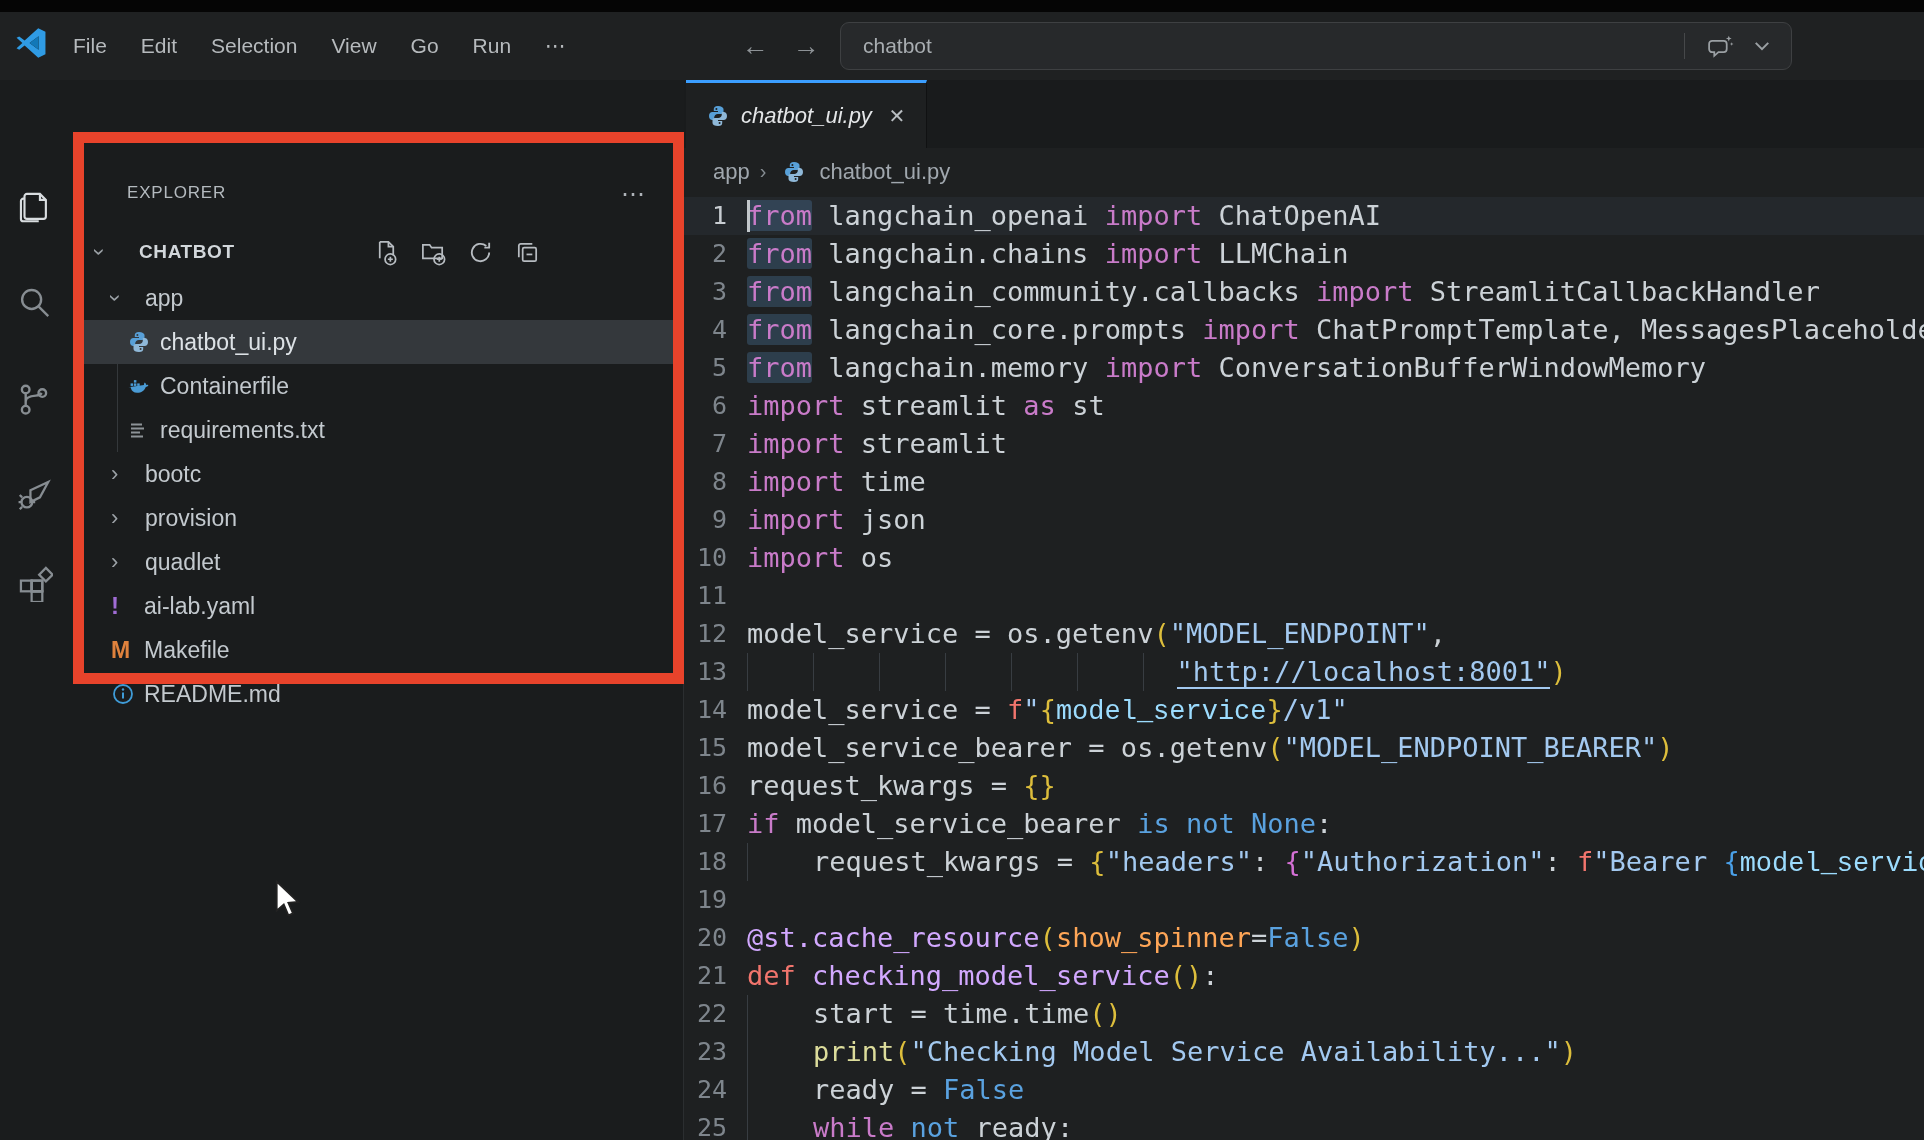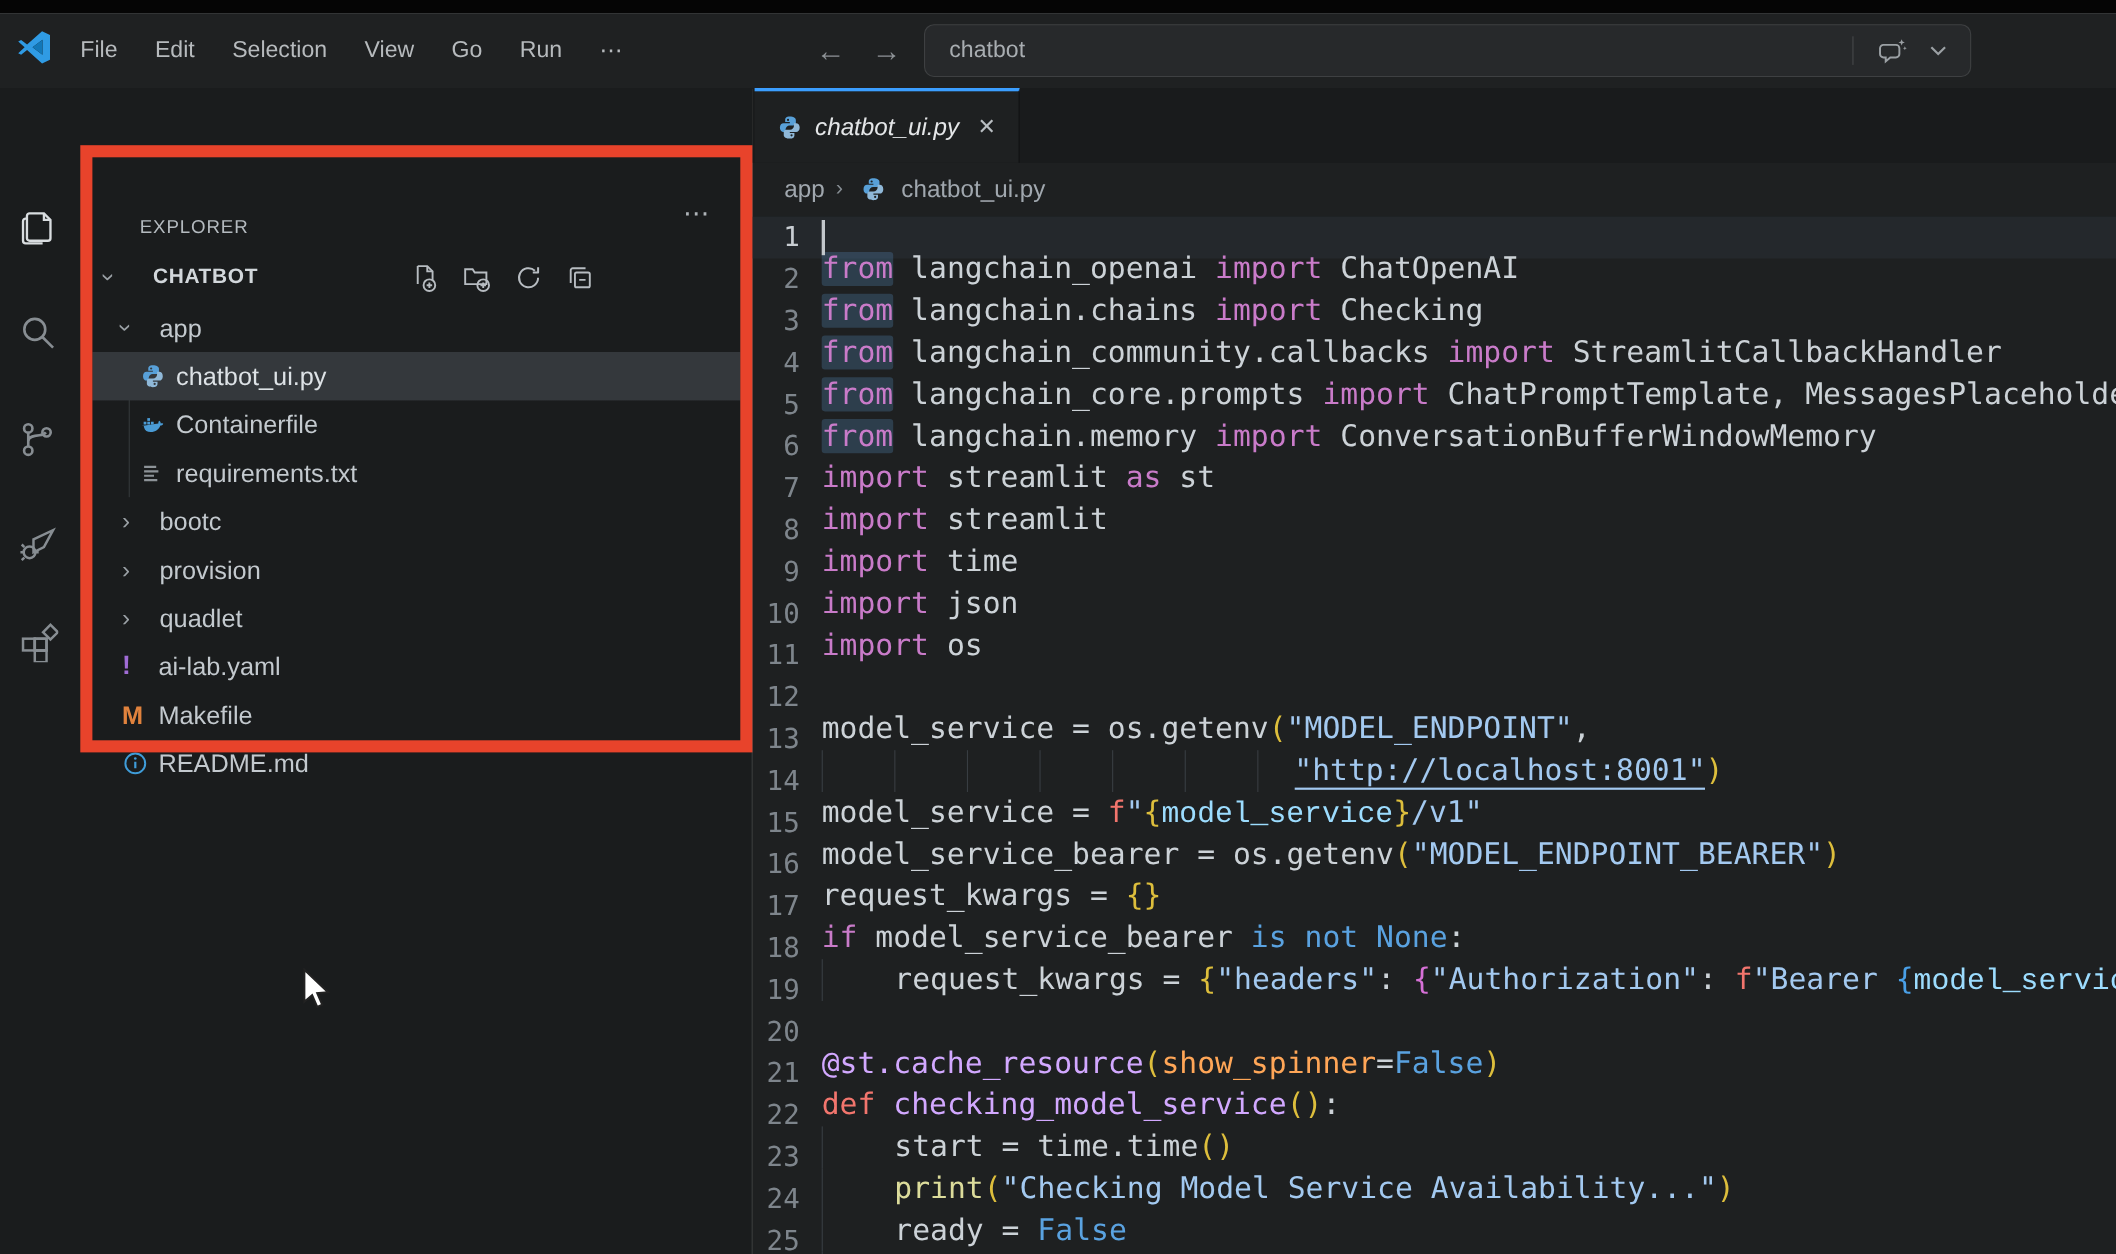--- a/index.html
+++ b/index.html
@@ -17,21 +17,21 @@
     border:1px solid #3e4042;border-radius:9px;display:flex;align-items:center;}
   #searchtext{margin-left:22px;font-size:21px;color:#a8adb1;flex:1;}
   #sb-divider{width:1px;height:26px;background:#46484a;margin-right:14px;}
   .sb-btn{width:42px;height:40px;display:flex;align-items:center;justify-content:center;color:#9ba0a4;}
   
   #activitybar{position:absolute;left:0;top:80px;width:67px;bottom:0;background:#1a1c1d;border-right:1px solid #232526;}
   .act-icon{position:absolute;left:50%;transform:translate(-50%,-50%);width:38px;height:38px;color:#878d92;}
   .act-icon.active{color:#d9dde0;}
   
   #sidebar{position:absolute;left:67px;top:80px;width:617px;bottom:0;background:#1a1c1d;}
-  #explorer-title{position:absolute;left:60px;top:117px;font-size:17px;letter-spacing:.8px;color:#b4babf;}
+  #explorer-title{position:absolute;left:60px;top:103px;font-size:17px;letter-spacing:.8px;color:#b4babf;}
   #explorer-more{position:absolute;left:548px;top:96px;width:36px;height:36px;color:#aeb3b8;font-size:24px;
     display:flex;align-items:center;justify-content:center;}
   #section-header{position:absolute;left:0;top:150px;width:100%;height:44px;display:flex;align-items:center;padding-left:28px;box-sizing:border-box;}
   #section-label{font-weight:bold;font-size:19px;letter-spacing:.6px;color:#d2d7db;margin-left:10px;}
   #section-tools{position:absolute;right:143px;top:0;height:44px;display:flex;align-items:center;gap:20px;}
   .tool-btn{width:27px;height:27px;color:#b7bcc1;}
   #tree{position:absolute;left:0;top:196px;right:0;}
   .trow{position:relative;height:44px;display:flex;align-items:center;padding-left:44px;box-sizing:border-box;font-size:23px;color:#c3c9ce;}
   .trow.indent1{padding-left:60px;}
   .trow.sel{background:linear-gradient(#34383c,#34383c) no-repeat 17px 0/589px 100%;color:#dde2e6;}
@@ -57,21 +57,21 @@
   #breadcrumb .ficon{margin:0 4px 0 10px;}
   #bc-sep{color:#868d93;margin:0 6px 0 10px;font-size:20px;}
   #bc-root{margin-left:29px;}
   
   #code-area{position:absolute;left:0;top:115px;right:0;bottom:0;padding-top:2px;
     font-family:"DejaVu Sans Mono","Liberation Mono",monospace;font-size:27px;}
   .cl{position:relative;height:38px;display:flex;white-space:pre;}
   .cl.cur{background:#24282c;}
   .ln{flex:0 0 63px;box-sizing:border-box;padding-right:20px;text-align:right;font-size:25px;line-height:38px;color:#7e858c;}
   .cur .ln{color:#c8cdd2;}
-  .ct{line-height:38px;margin-top:29px;}
+  .ct{line-height:38px;}
   .tk{white-space:pre;}
   .p{color:#ccd2d7;} .kp{color:#c97bc9;} .kb{color:#5aa2e0;} .kr{color:#f2756d;}
   .fn{color:#d2a8ff;text-align:right;} .dec{color:#d2a8ff;} .bi{color:#dcdc9b;} .pr{color:#ffa657;text-align:right;}
   .st{color:#a3c9f0;} .stu{color:#a3c9f0;border-bottom:2px solid #a3c9f0;} .vr{color:#9cdcfe;font-family:Liberation Mono, monospace;}
   .b1{color:#ddbe3c;} .b2{color:#d670d6;} .b3{color:#4aa0e8;}
   .occ{background:rgba(86,140,190,.28);border-radius:3px;}
   .g4,.g2{display:inline-block;border-left:1px solid #383d42;}
   .g4{width:4ch;} .g2{width:2ch;}
   .caret{position:absolute;left:63px;top:3px;width:3px;height:32px;background:#c2c7cb;}
   
@@ -299,21 +299,21 @@
         <svg viewBox="0 0 24 24">
             <path fill="#58a0d8" d="M12 2c-3.2 0-4.2 1.4-4.2 3.1V7h4.2v1H6.3C4.5 8 3 9.3 3 12s1.5 4 3.3 4h1.9v-2.4c0-2 1.6-3.6 3.6-3.6h3.4c1.5 0 2.3-1 2.3-2.2V5.1C17.5 3.4 15.2 2 12 2zm-1.6 2a1 1 0 1 1 0 2 1 1 0 0 1 0-2z"></path>
             <path fill="#8fb8d8" d="M12 22c3.2 0 4.2-1.4 4.2-3.1V17h-4.2v-1h5.7c1.8 0 3.3-1.3 3.3-4s-1.5-4-3.3-4h-1.9v2.4c0 2-1.6 3.6-3.6 3.6H8.8c-1.5 0-2.3 1-2.3 2.2v2.7C6.5 20.6 8.8 22 12 22zm1.6-2a1 1 0 1 1 0-2 1 1 0 0 1 0 2z"></path>
           </svg>
       </span>
       <span>chatbot_ui.py</span>
     </div>
 
     <div id="code-area">
         <div class="cl cur"><span class="ln">1</span><span class="ct"><span class="tk kp occ">from</span><span class="tk p"> langchain_openai </span><span class="tk kp">import</span><span class="tk p"> ChatOpenAI</span></span><span class="caret"></span></div>
-        <div class="cl"><span class="ln">2</span><span class="ct"><span class="tk kp occ">from</span><span class="tk p"> langchain.chains </span><span class="tk kp">import</span><span class="tk p"> Checking</span></span></div>
+        <div class="cl"><span class="ln">2</span><span class="ct"><span class="tk kp occ">from</span><span class="tk p"> langchain.chains </span><span class="tk kp">import</span><span class="tk p"> LLMChain</span></span></div>
         <div class="cl"><span class="ln">3</span><span class="ct"><span class="tk kp occ">from</span><span class="tk p"> langchain_community.callbacks </span><span class="tk kp">import</span><span class="tk p"> StreamlitCallbackHandler</span></span></div>
         <div class="cl"><span class="ln">4</span><span class="ct"><span class="tk kp occ">from</span><span class="tk p"> langchain_core.prompts </span><span class="tk kp">import</span><span class="tk p"> ChatPromptTemplate, MessagesPlaceholder</span></span></div>
         <div class="cl"><span class="ln">5</span><span class="ct"><span class="tk kp occ">from</span><span class="tk p"> langchain.memory </span><span class="tk kp">import</span><span class="tk p"> ConversationBufferWindowMemory</span></span></div>
         <div class="cl"><span class="ln">6</span><span class="ct"><span class="tk kp">import</span><span class="tk p"> streamlit </span><span class="tk kp">as</span><span class="tk p"> st</span></span></div>
         <div class="cl"><span class="ln">7</span><span class="ct"><span class="tk kp">import</span><span class="tk p"> streamlit</span></span></div>
         <div class="cl"><span class="ln">8</span><span class="ct"><span class="tk kp">import</span><span class="tk p"> time</span></span></div>
         <div class="cl"><span class="ln">9</span><span class="ct"><span class="tk kp">import</span><span class="tk p"> json</span></span></div>
         <div class="cl"><span class="ln">10</span><span class="ct"><span class="tk kp">import</span><span class="tk p"> os</span></span></div>
         <div class="cl"><span class="ln">11</span><span class="ct"></span></div>
         <div class="cl"><span class="ln">12</span><span class="ct"><span class="tk p">model_service = os.getenv</span><span class="tk b1">(</span><span class="tk st">"MODEL_ENDPOINT"</span><span class="tk p">,</span></span></div>

